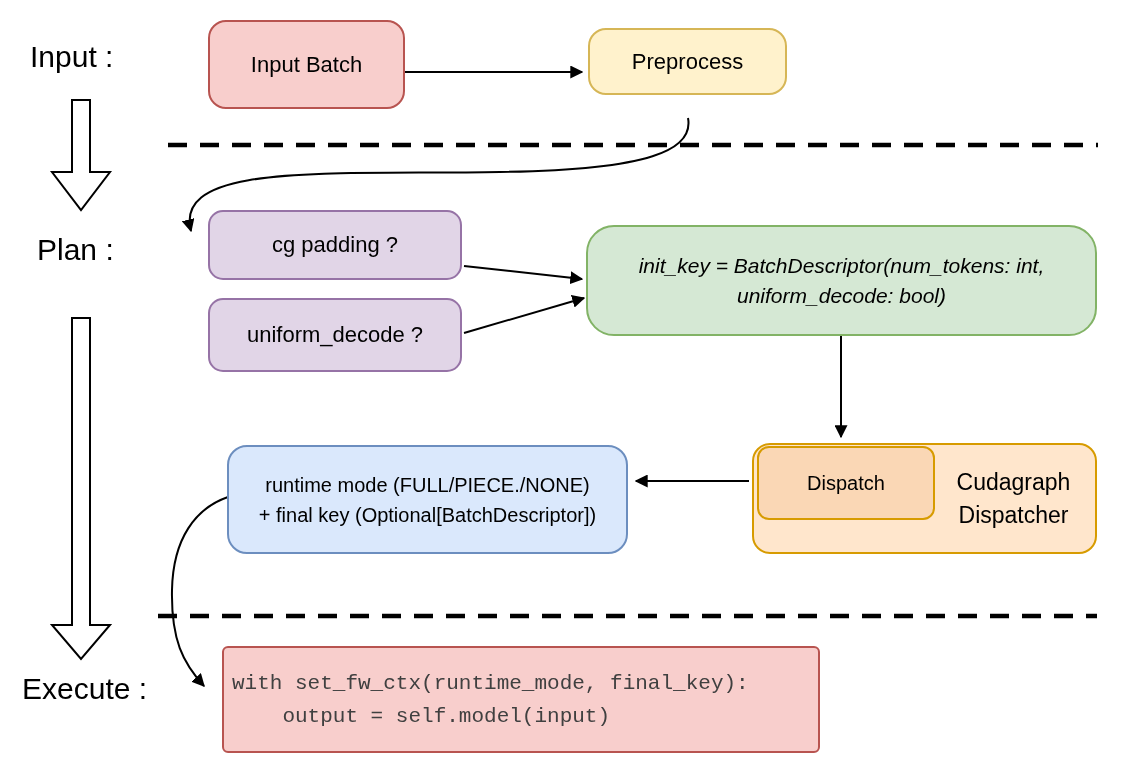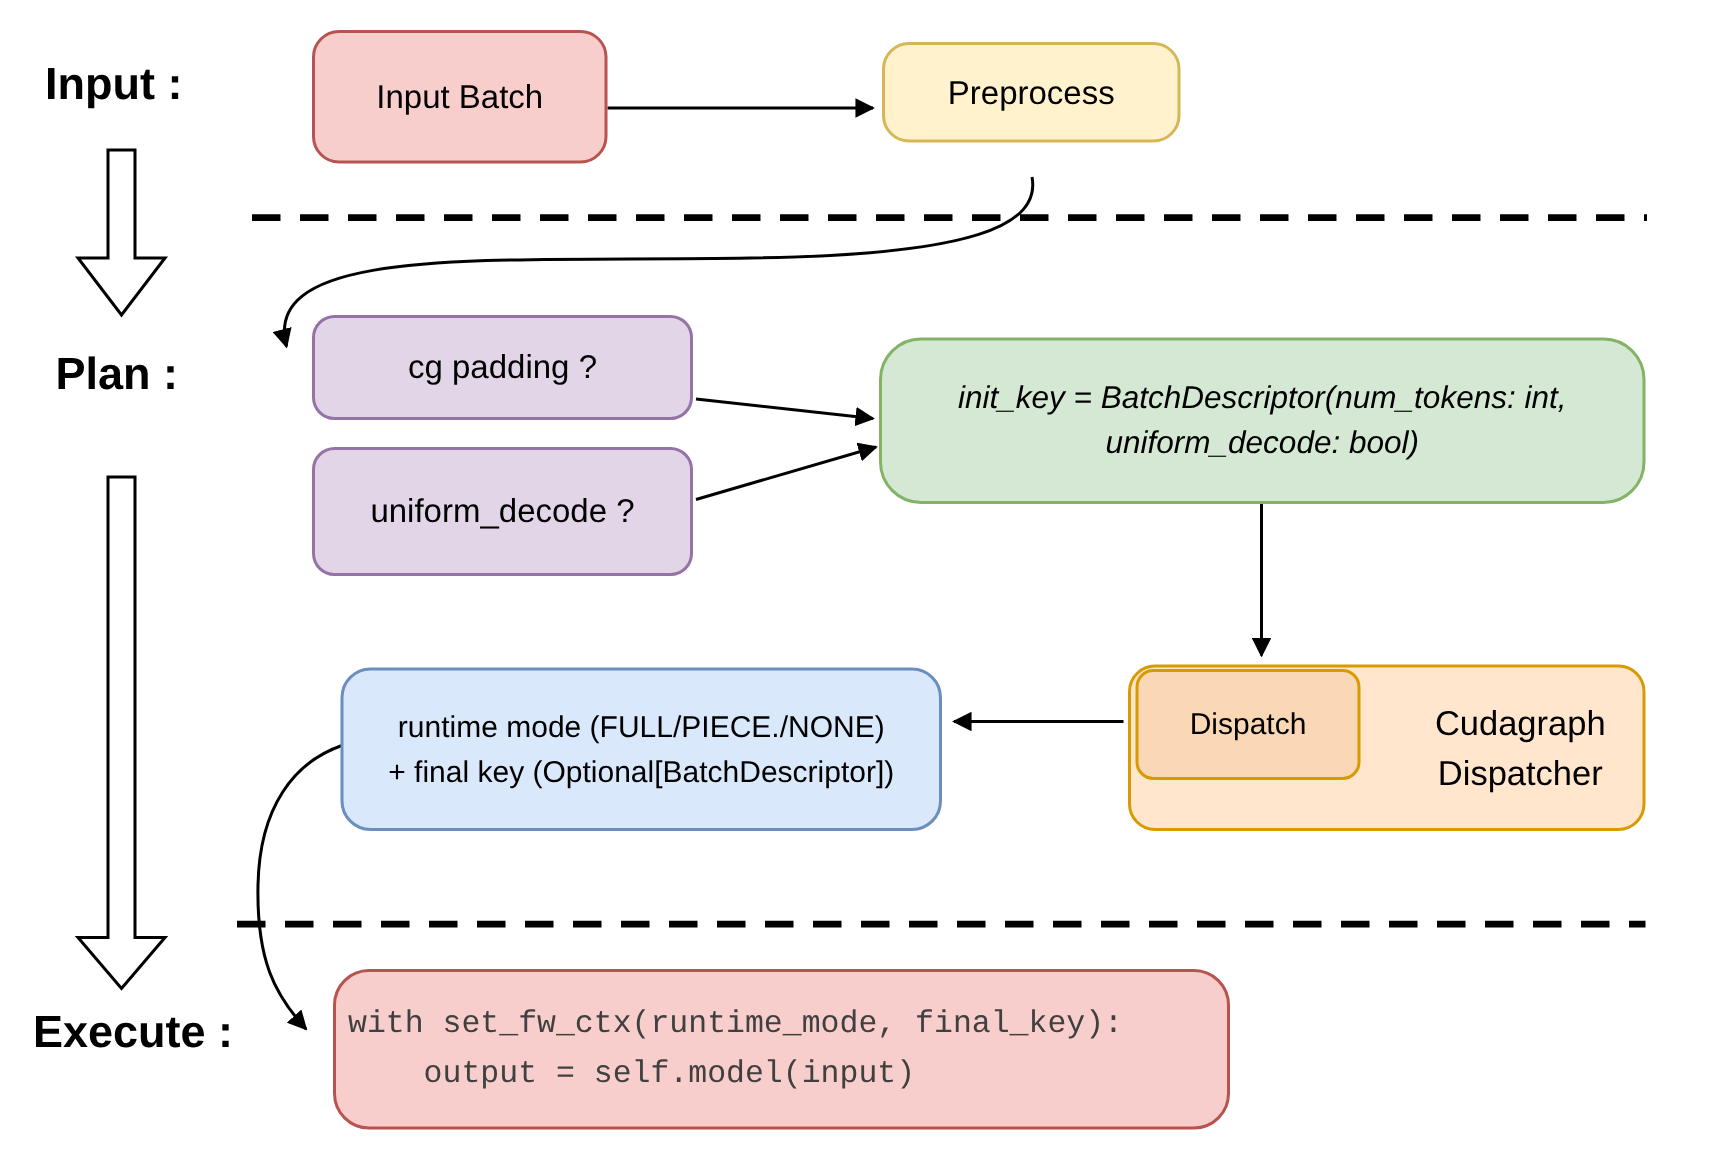--- a/index.html
+++ b/index.html
@@ -8,21 +8,21 @@
     width: 1142px;
     height: 770px;
     background: #ffffff;
     font-family: "Liberation Sans", sans-serif;
     overflow: hidden;
   }
   #wires { position: absolute; left: 0; top: 0; width: 1142px; height: 770px; }
 
   .section-label {
     position: absolute;
-    font-weight: bold;
+    font-weight: normal;
     font-size: 30px;
     color: #000000;
     white-space: nowrap;
   }
 
   .node {
     position: absolute;
     border: 2px solid;
     display: flex;
     flex-direction: column;
@@ -39,39 +39,39 @@
   .yellow { background: #fff2cc; border-color: #d6b656; }
   .purple { background: #e1d5e7; border-color: #9673a6; }
   .green  { background: #d5e8d4; border-color: #82b366; }
   .orange { background: #ffe6cc; border-color: #d79b00; }
   .orange-inner { background: #fad7b5; border-color: #d79b00; }
   .blue   { background: #dae8fc; border-color: #6c8ebf; }
 
   #node-input-batch    { left: 208px; top: 20px;  width: 197px; height: 89px;  border-radius: 18px; }
   #node-preprocess     { left: 588px; top: 28px;  width: 199px; height: 67px;  border-radius: 18px; }
   #node-cg-padding     { left: 208px; top: 210px; width: 254px; height: 70px;  border-radius: 15px; }
-  #node-uniform-decode { left: 208px; top: 298px; width: 254px; height: 86px;  border-radius: 15px; }
+  #node-uniform-decode { left: 208px; top: 298px; width: 254px; height: 74px;  border-radius: 15px; }
   #node-init-key       { left: 586px; top: 225px; width: 511px; height: 111px; border-radius: 28px; font-size: 21px; line-height: 30px; font-style: italic; }
   #node-runtime-mode   { left: 227px; top: 445px; width: 401px; height: 109px; border-radius: 20px; font-size: 20px; line-height: 30px; }
 
   #node-cudagraph      { left: 752px; top: 443px; width: 345px; height: 111px; border-radius: 18px; display: block; }
   #node-dispatch {
-    position: absolute; left: 3px; top: 1px; width: 150px; height: 74px;
+    position: absolute; left: 3px; top: 1px; width: 178px; height: 74px;
     border: 2px solid #d79b00; border-radius: 12px;
     display: flex; align-items: center; justify-content: center;
     font-size: 20px; box-sizing: border-box;
   }
   #cudagraph-label {
     position: absolute; left: 184px; top: 0; right: 6px; bottom: 0;
     display: flex; flex-direction: column; align-items: center; justify-content: center;
     font-size: 23px; line-height: 33px;
   }
 
   #node-execute-code {
-    left: 222px; top: 646px; width: 598px; height: 107px; border-radius: 24px;
+    left: 222px; top: 646px; width: 598px; height: 107px; border-radius: 6px;
     align-items: flex-start;
     font-family: "Liberation Mono", monospace;
     font-size: 21px; line-height: 33px;
     color: #404040;
     padding-left: 8px;
     text-align: right;
   }
   #node-execute-code .line { white-space: pre; }
 </style>
 </head>

